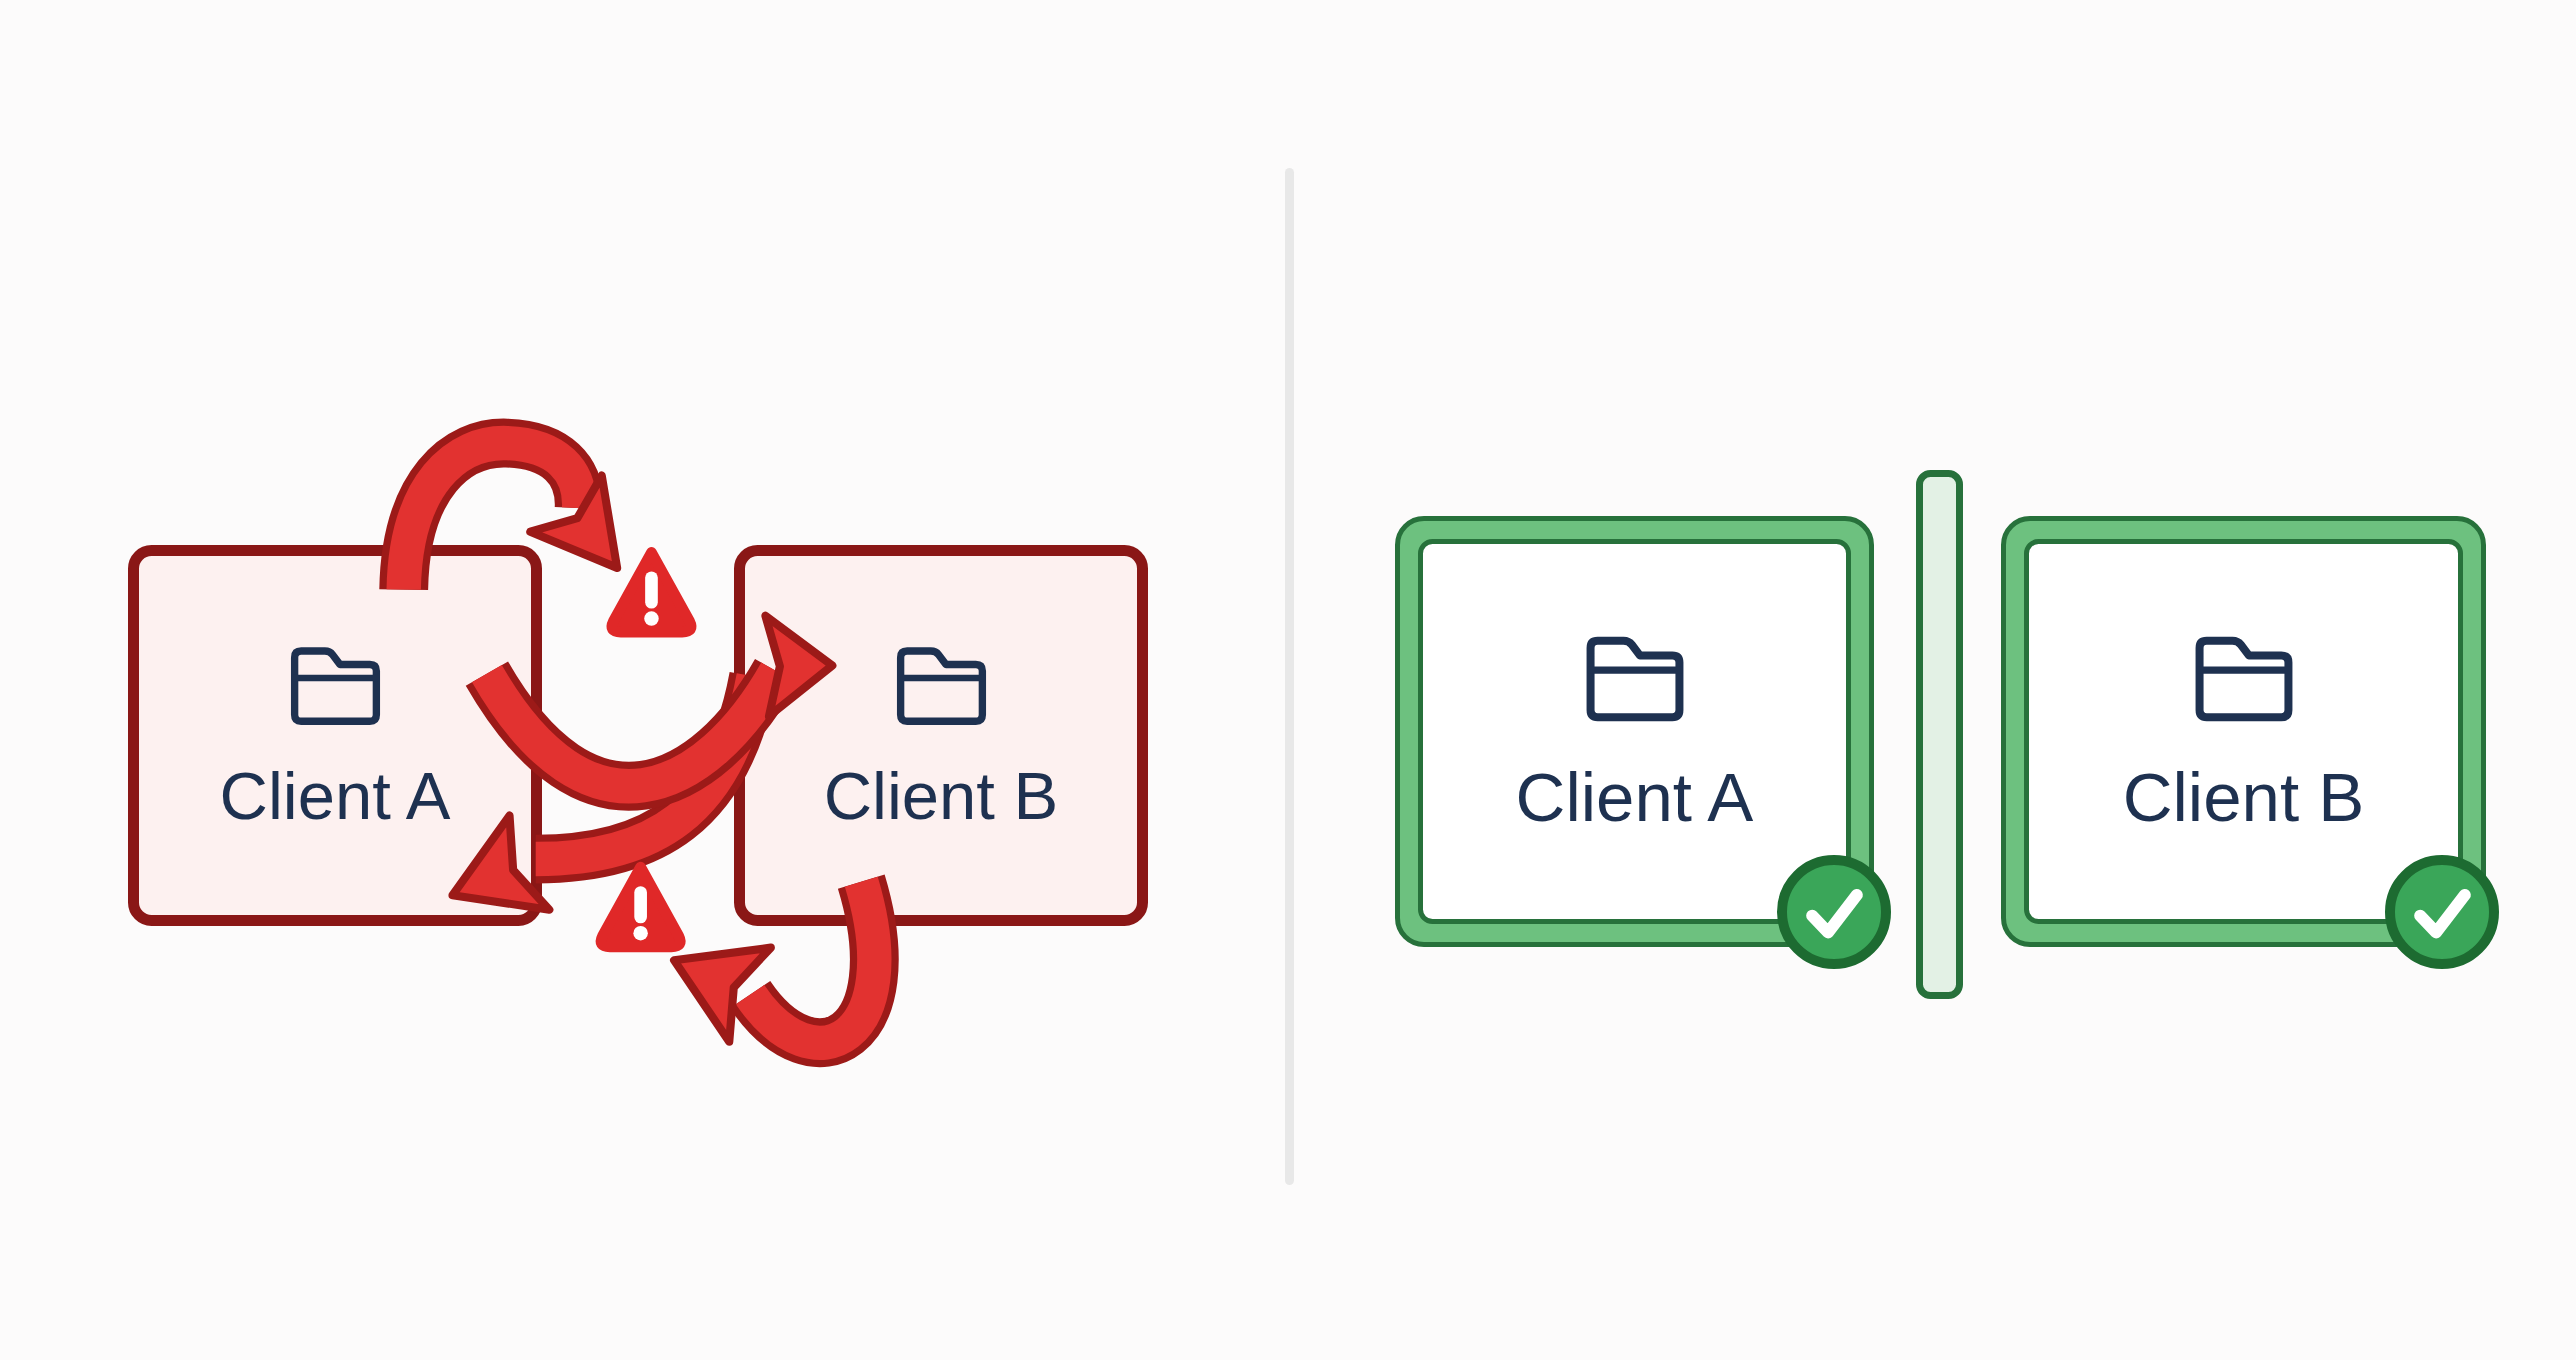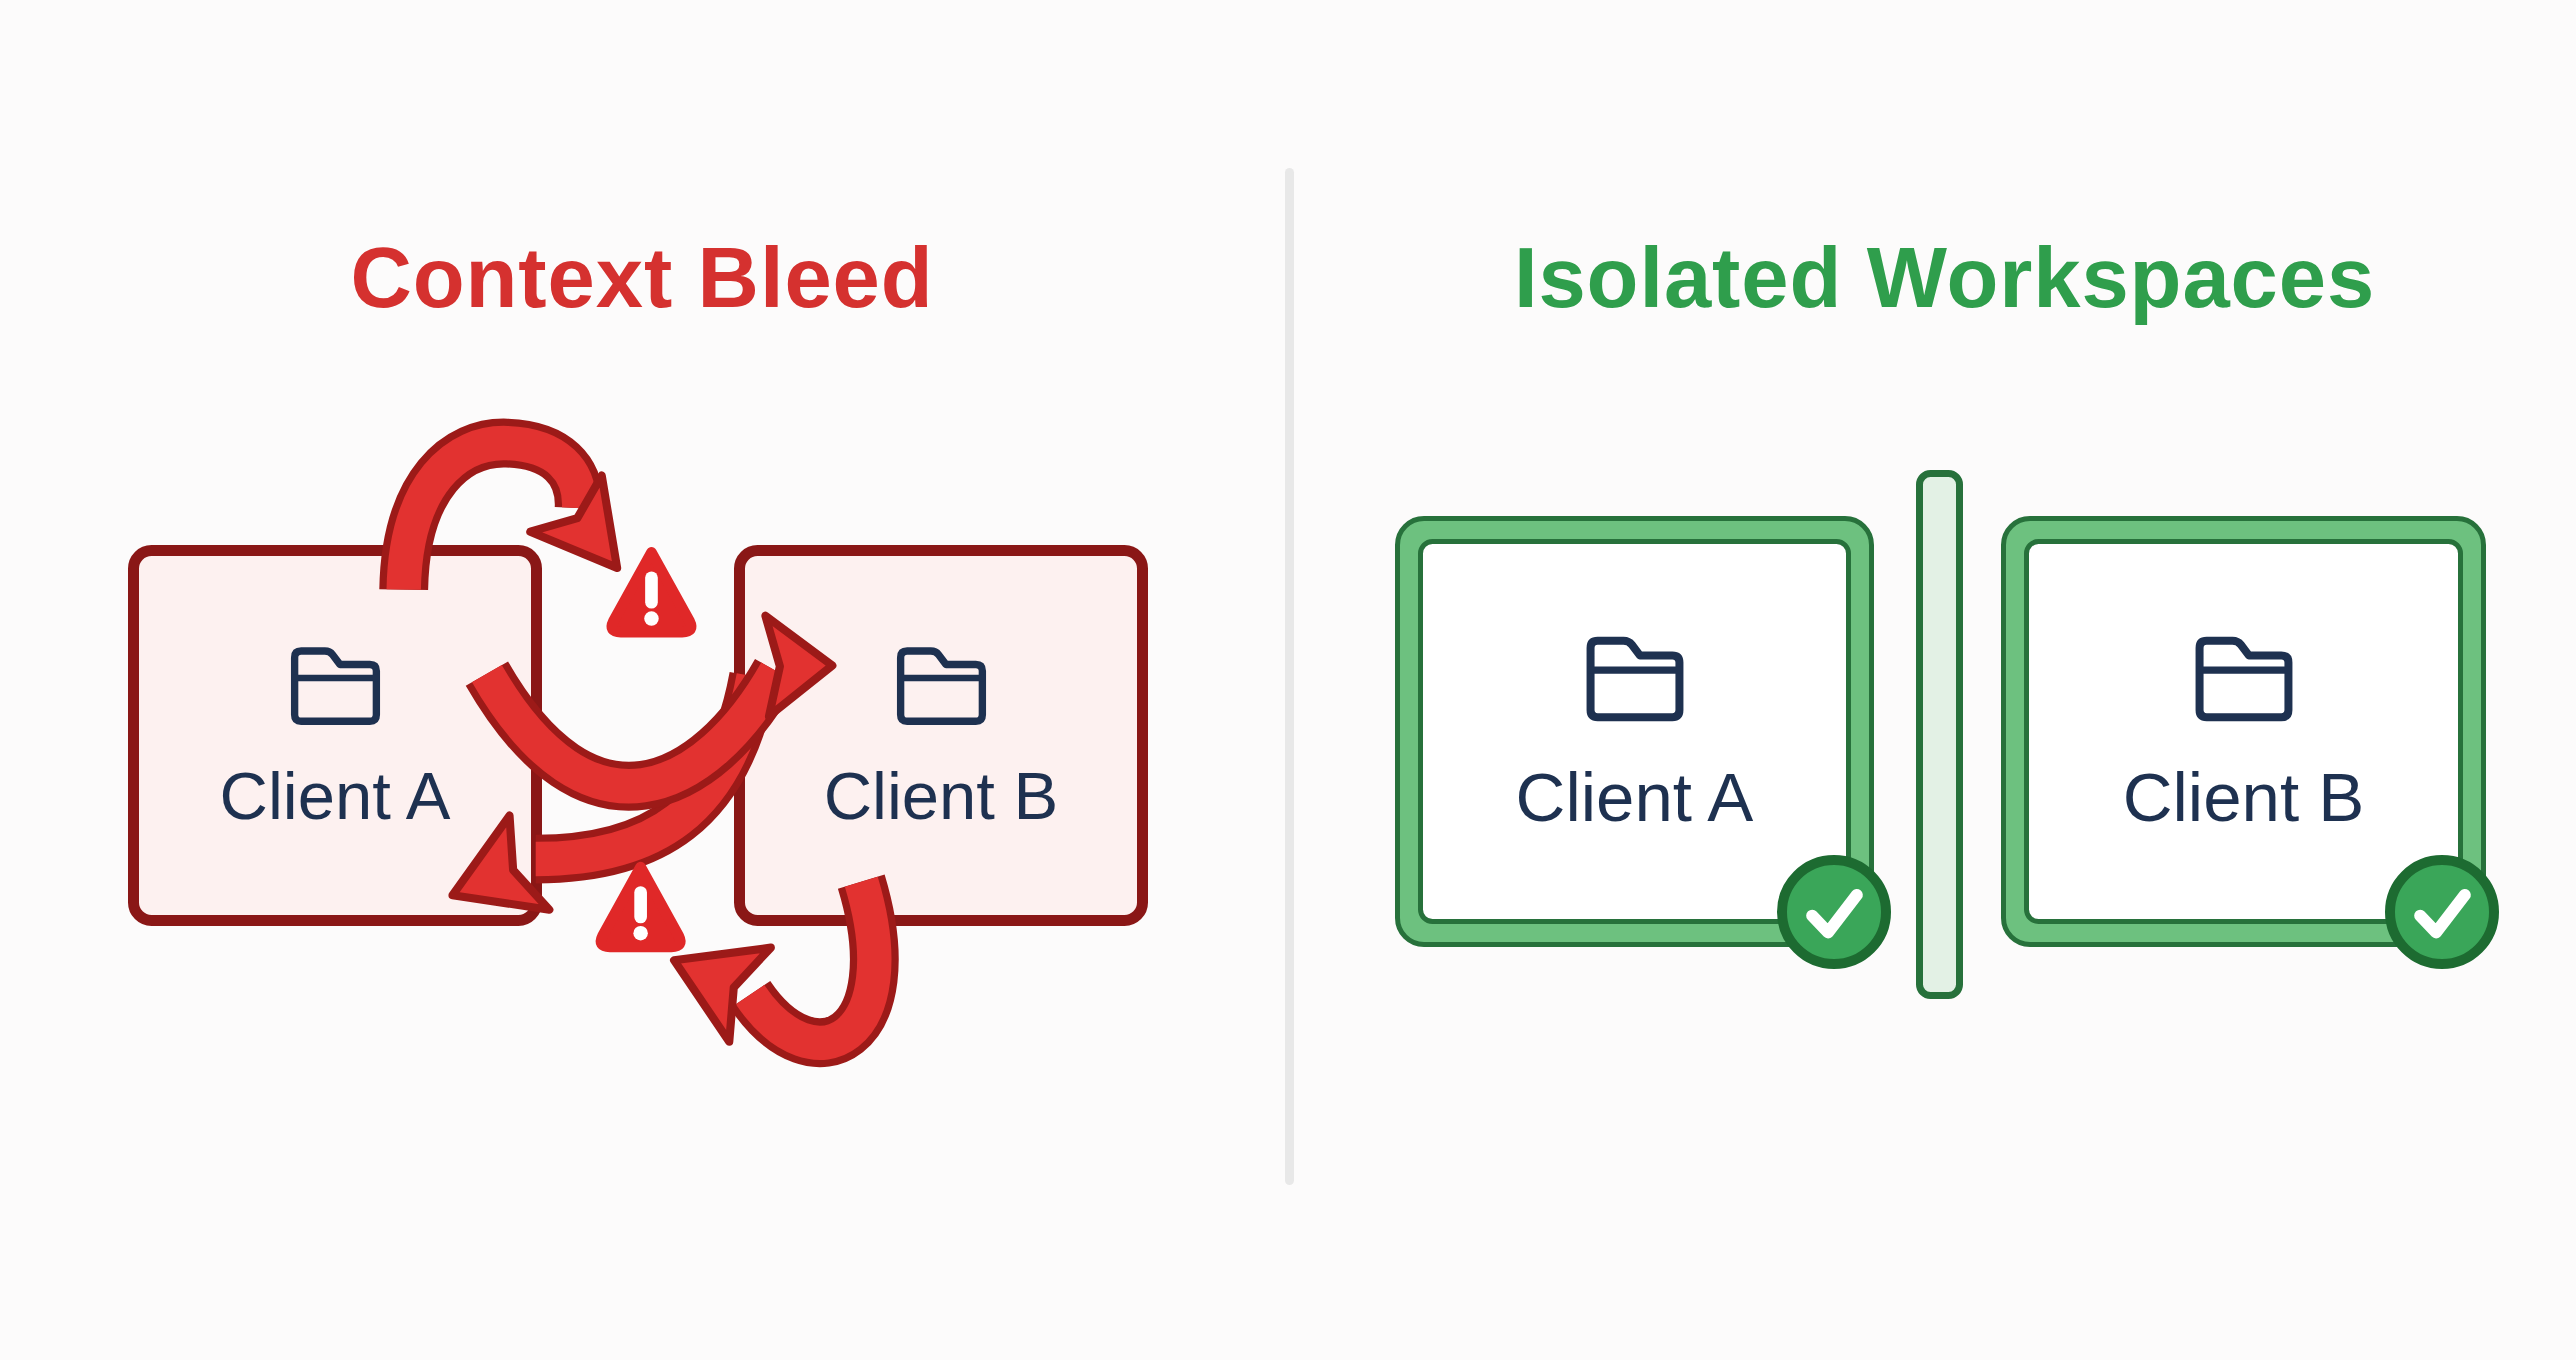--- a/index.html
+++ b/index.html
@@ -90,21 +90,20 @@
   .check.a{left:1777px;top:855px;}
   .check.b{left:2385px;top:855px;}
   .check svg{width:83px;height:83px;display:block;}
   .check-mark{fill:none;stroke:#ffffff;stroke-width:15;stroke-linecap:round;stroke-linejoin:round;}
 </style>
 </head>
 <body>
 
 <div class="canvas">
 
-  <h1 class="panel-title title-left">Context Bleed</h1>
 
   <div class="box-red a">
     <svg class="folder" viewBox="0 0 126 110">
       <path class="f-outline" d="M13 33 L13 19 Q13 11 21 11 L50 11 Q56 11 59.5 15.5 L68.5 27.5 L105 27.5 Q113 27.5 113 35.5 L113 89 Q113 97 105 97 L21 97 Q13 97 13 89 Z"></path>
       <line class="f-line" x1="13" y1="44" x2="113" y2="44"></line>
     </svg>
     <div class="client-label">Client A</div>
   </div>
 
   <div class="box-red b">
@@ -148,21 +147,20 @@
     </g>
     <g transform="translate(708,1003)">
       <path class="warn" d="M0,-44 L42,32 Q48,44 34,44 L-34,44 Q-48,44 -42,32 Z"></path>
       <line class="warn-mark" x1="0" y1="-16" x2="0" y2="11"></line>
       <circle class="warn-dot" cx="0" cy="29" r="8"></circle>
     </g>
   </svg>
 
   <div class="divider"></div>
 
-  <h1 class="panel-title title-right">Isolated Workspaces</h1>
 
   <div class="gbox a">
     <div class="gbox-inner">
       <svg class="folder" viewBox="0 0 126 110">
         <path class="f-outline" d="M13 33 L13 19 Q13 11 21 11 L50 11 Q56 11 59.5 15.5 L68.5 27.5 L105 27.5 Q113 27.5 113 35.5 L113 89 Q113 97 105 97 L21 97 Q13 97 13 89 Z"></path>
         <line class="f-line" x1="13" y1="44" x2="113" y2="44"></line>
       </svg>
       <div class="client-label">Client A</div>
     </div>
   </div>

